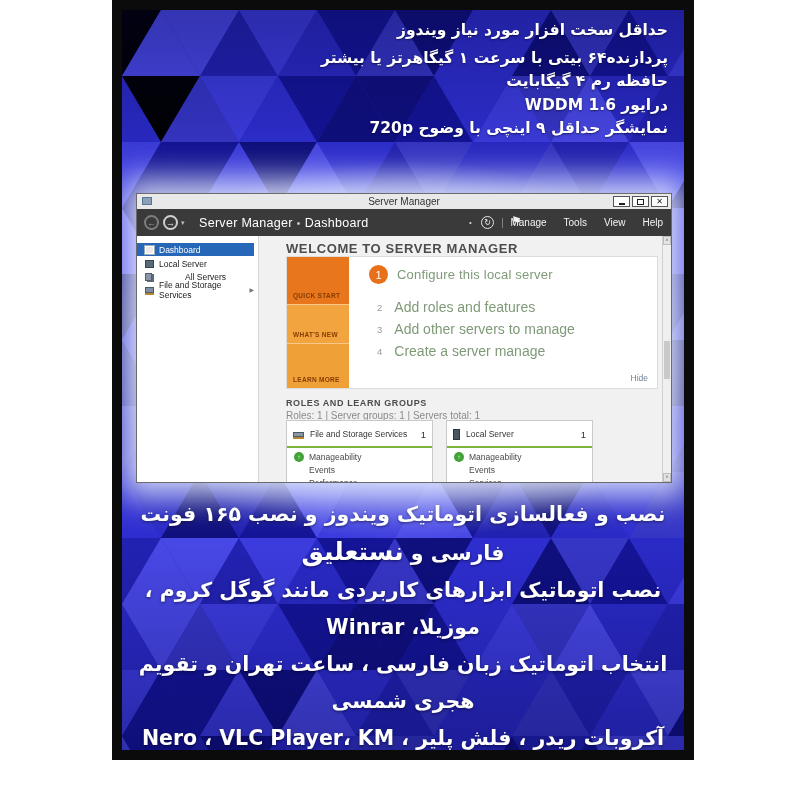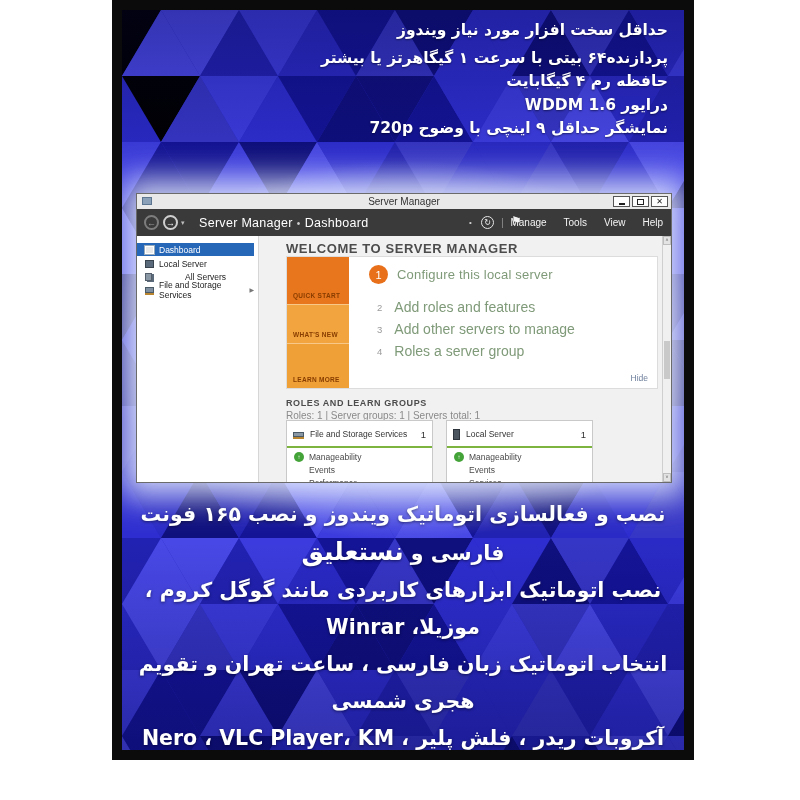--- a/index.html
+++ b/index.html
@@ -470,21 +470,21 @@
           <div class="step" style="top:42px;">
             <span class="step-num">2</span>
             <span class="step-label">Add roles and features</span>
           </div>
           <div class="step" style="top:64px;">
             <span class="step-num">3</span>
             <span class="step-label">Add other servers to manage</span>
           </div>
           <div class="step" style="top:86px;">
             <span class="step-num">4</span>
-            <span class="step-label">Roles a server group</span>
+            <span class="step-label">Create a server manage</span>
           </div>
           <span class="hide-link">Hide</span>
         </div>
 
         <div class="roles-h">ROLES AND LEARN GROUPS</div>
         <div class="roles-counts">Roles: 1  |  Server groups: 1  |  Servers total: 1</div>
 
         <div class="card card1">
           <div class="card-head">
             <span class="card-ic ci-storage"></span>

